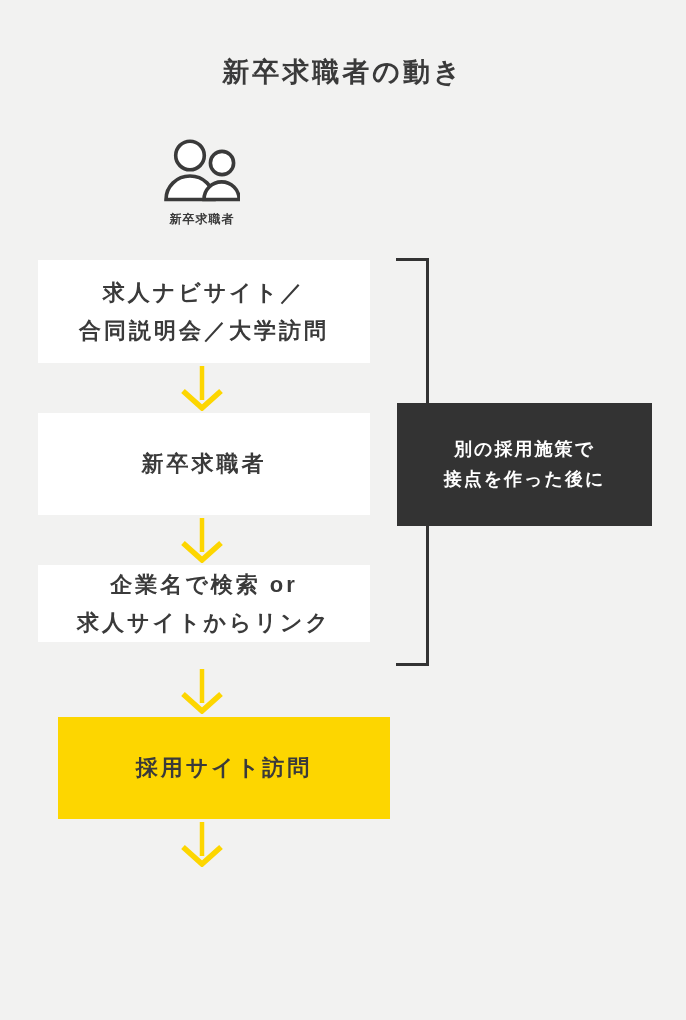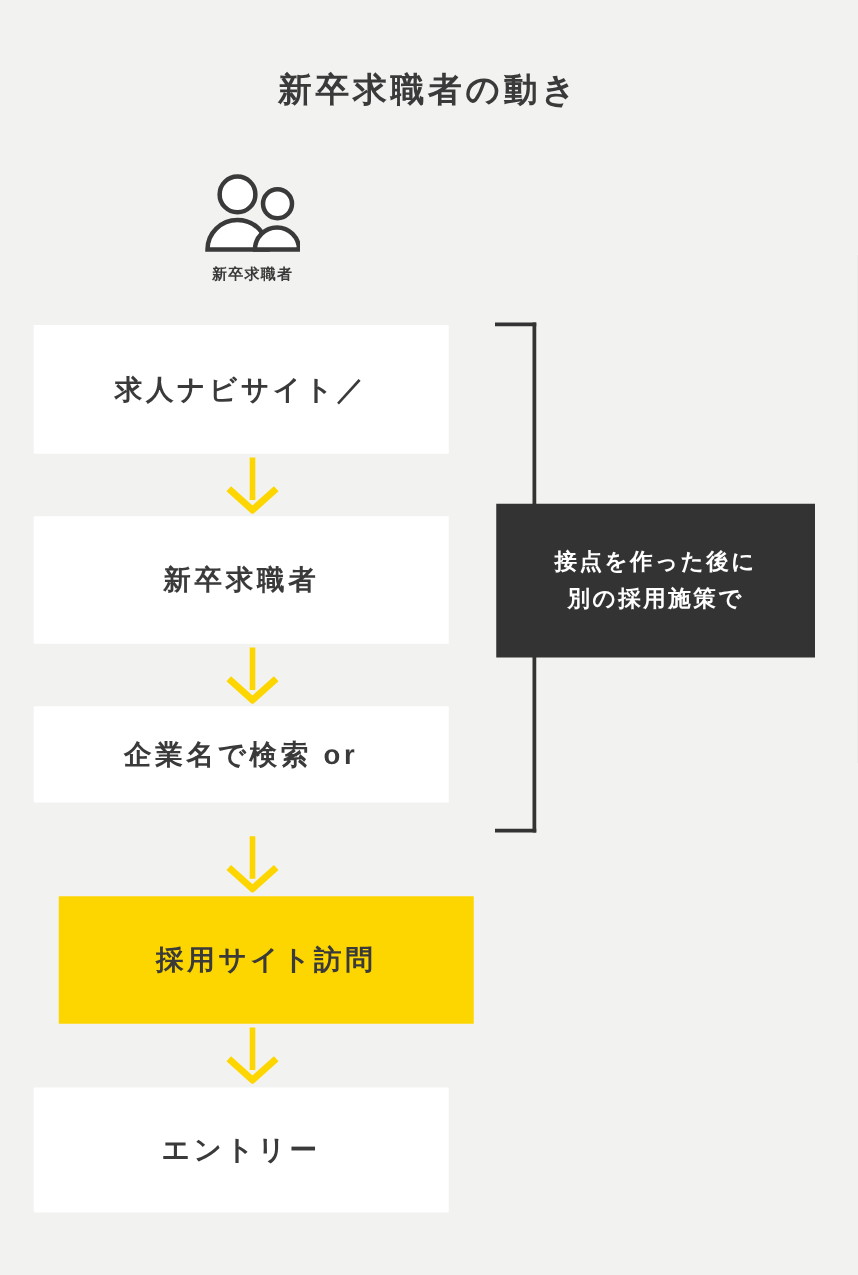--- a/index.html
+++ b/index.html
@@ -38,21 +38,21 @@
     position:absolute;
     left:36px;top:211px;width:332px;
     text-align:center;
     font-size:12px;
     font-weight:bold;
     letter-spacing:1px;
     color:var(--ink);
   }
   .step{
     position:absolute;
-    left:27px;width:332px;
+    left:38px;width:332px;
     background:var(--box);
     display:flex;flex-direction:column;
     align-items:center;justify-content:center;
     text-align:center;
     color:var(--ink);
     font-weight:bold;
     font-size:22px;
     letter-spacing:3px;
     line-height:1.72;
   }
@@ -100,61 +100,59 @@
   <svg class="actor-icon" viewBox="0 0 76 63" aria-hidden="true">
     <circle class="people" cx="26" cy="16.5" r="14.3"></circle>
     <path class="people" d="M2 60.5 a24 23.5 0 0 1 48 0 Z"></path>
     <path class="people" d="M40 60.5 a17.6 17.6 0 0 1 35.2 0 Z"></path>
     <circle class="people" cx="58" cy="24" r="11.6"></circle>
   </svg>
   <div class="actor-label">新卒求職者</div>
 
   <div class="step" style="top:260px;height:103px;">
     <div>求人ナビサイト／</div>
+    <div>合同説明会／大学訪問</div>
   </div>
 
   <svg class="arrow" style="top:365px;" viewBox="0 0 44 46" aria-hidden="true">
     <line x1="22" y1="1" x2="22" y2="35" stroke-width="4.5"></line>
     <polyline points="3,26 22,43 41,26" stroke-width="5.5"></polyline>
   </svg>
 
   <div class="step" style="top:413px;height:102px;">
     <div>新卒求職者</div>
     <div></div>
   </div>
 
   <svg class="arrow" style="top:517px;" viewBox="0 0 44 46" aria-hidden="true">
     <line x1="22" y1="1" x2="22" y2="35" stroke-width="4.5"></line>
     <polyline points="3,26 22,43 41,26" stroke-width="5.5"></polyline>
   </svg>
 
   <div class="step" style="top:565px;height:77px;justify-content:center;">
     <div>企業名で検索 or</div>
+    <div>求人サイトからリンク</div>
   </div>
 
   <svg class="arrow" style="top:668px;" viewBox="0 0 44 46" aria-hidden="true">
     <line x1="22" y1="1" x2="22" y2="35" stroke-width="4.5"></line>
     <polyline points="3,26 22,43 41,26" stroke-width="5.5"></polyline>
   </svg>
 
   <div class="step highlight" style="top:717px;height:102px;margin-left:20px;">
     <div>採用サイト訪問</div>
     <div></div>
   </div>
 
   <svg class="arrow" style="top:821px;" viewBox="0 0 44 46" aria-hidden="true">
     <line x1="22" y1="1" x2="22" y2="35" stroke-width="4.5"></line>
     <polyline points="3,26 22,43 41,26" stroke-width="5.5"></polyline>
   </svg>
 
-  <div class="step" style="top:870px;height:100px;">
-    <div>エントリー</div>
-    <div></div>
-  </div>
 
   <div class="bracket"></div>
 
   <div class="annotation">
+    <div>別の採用施策で</div>
     <div>接点を作った後に</div>
-    <div>別の採用施策で</div>
   </div>
 
 </div>
 
 </body></html>

